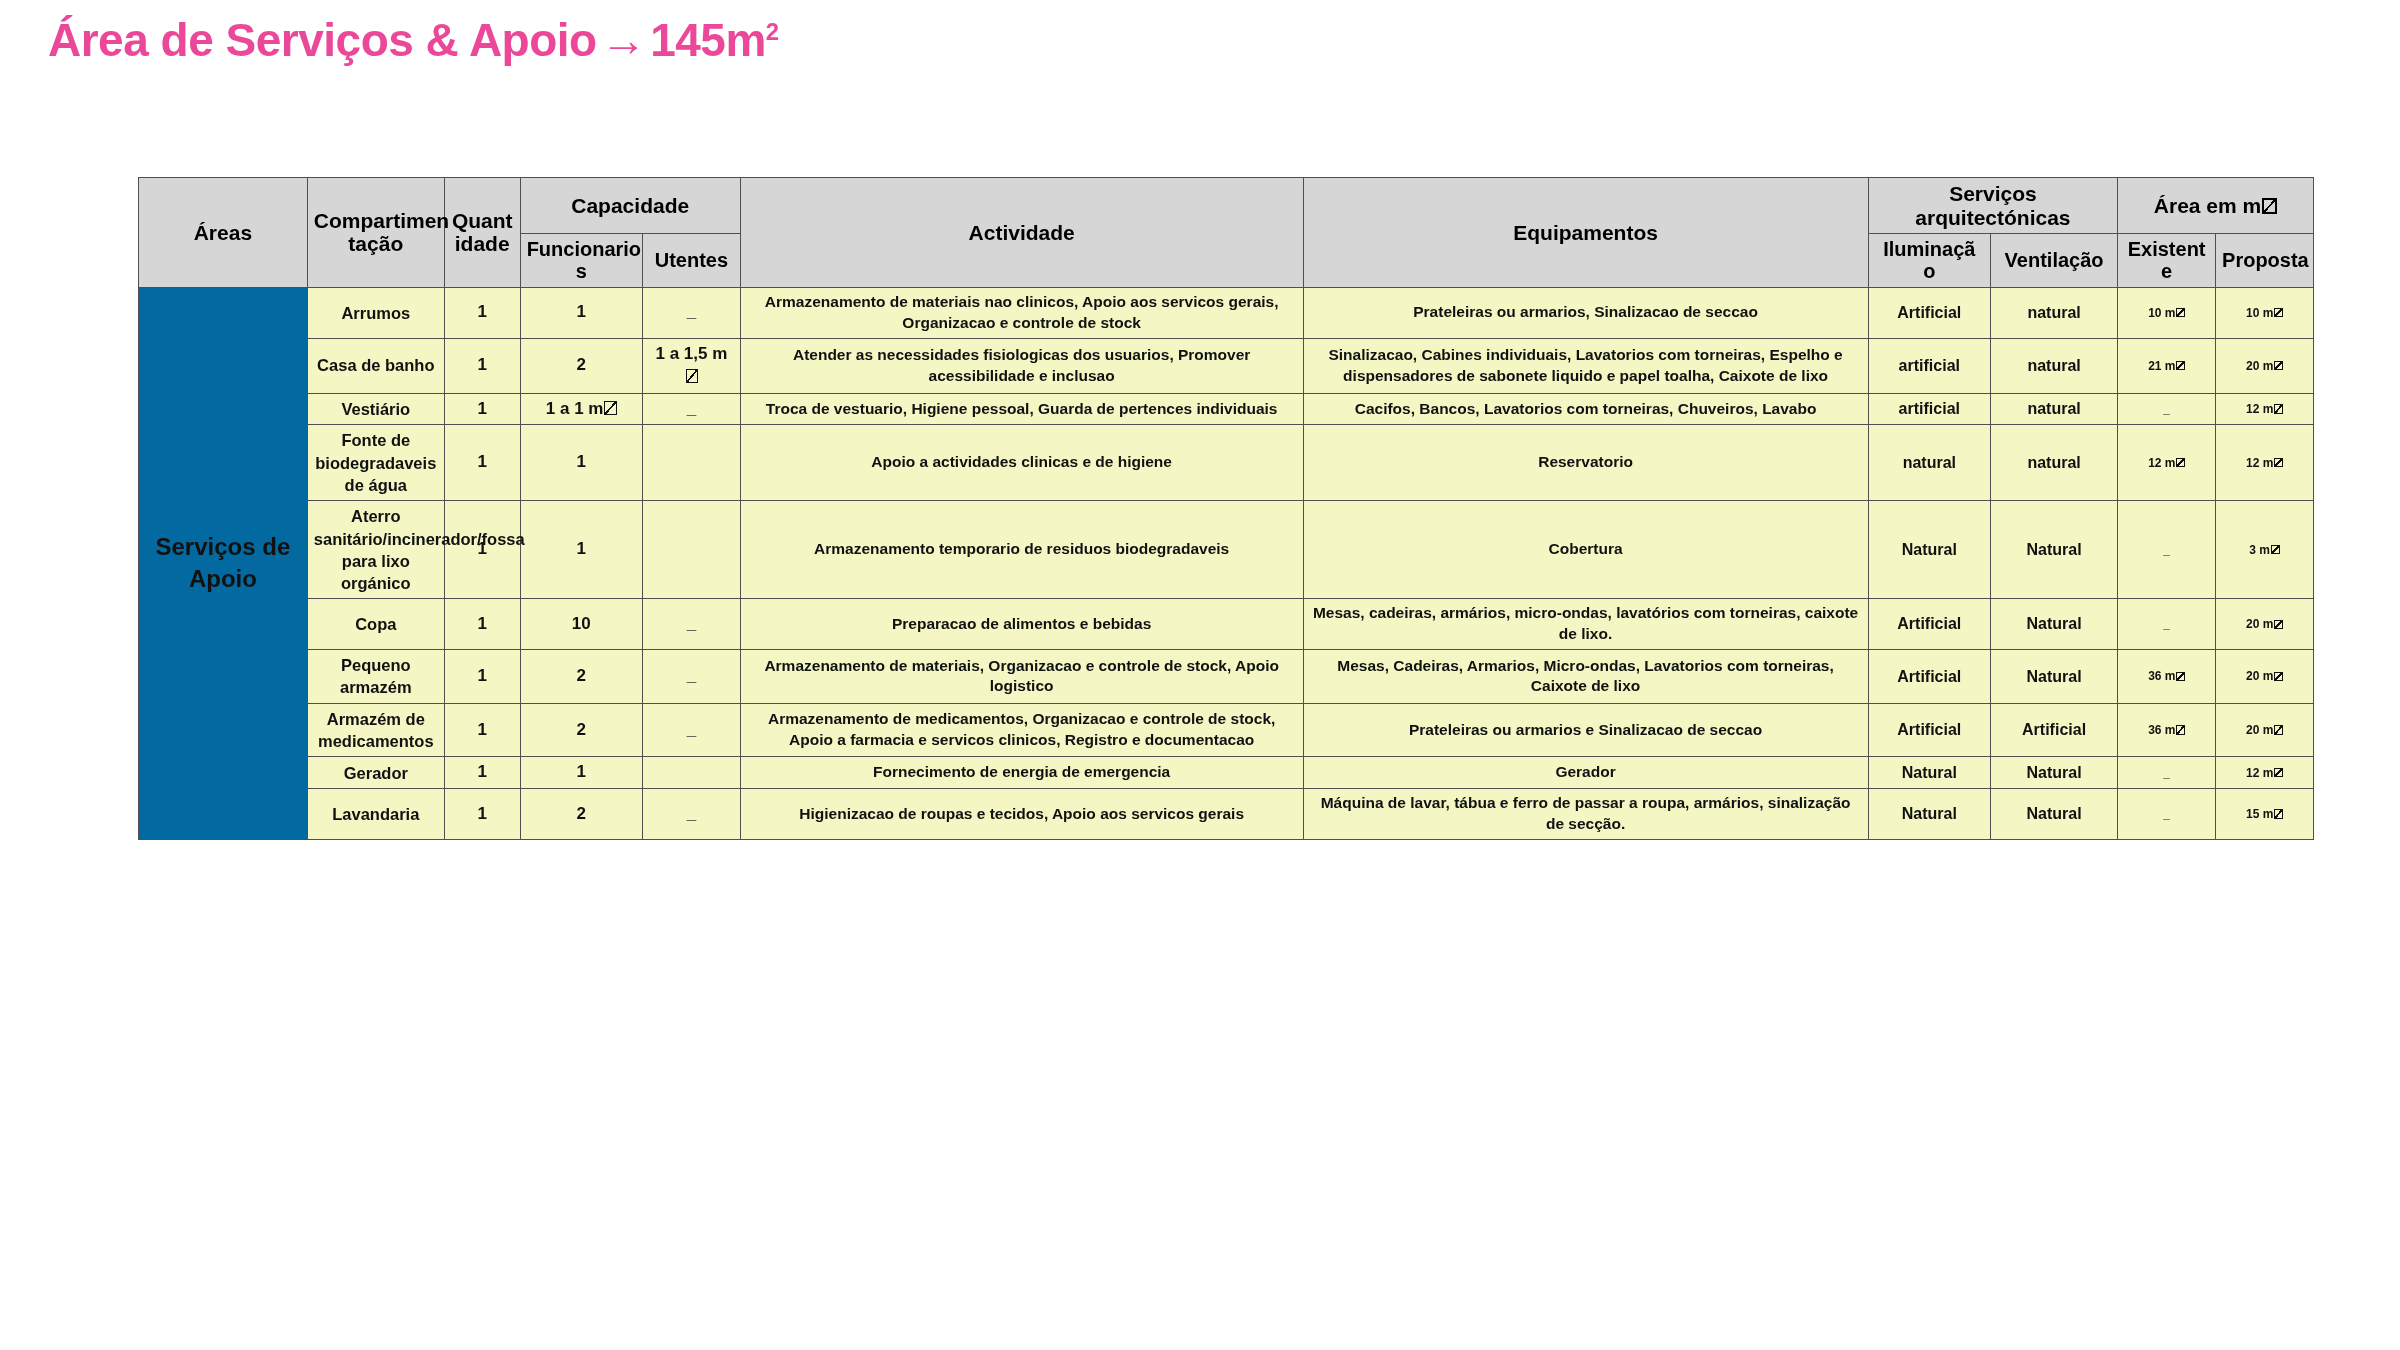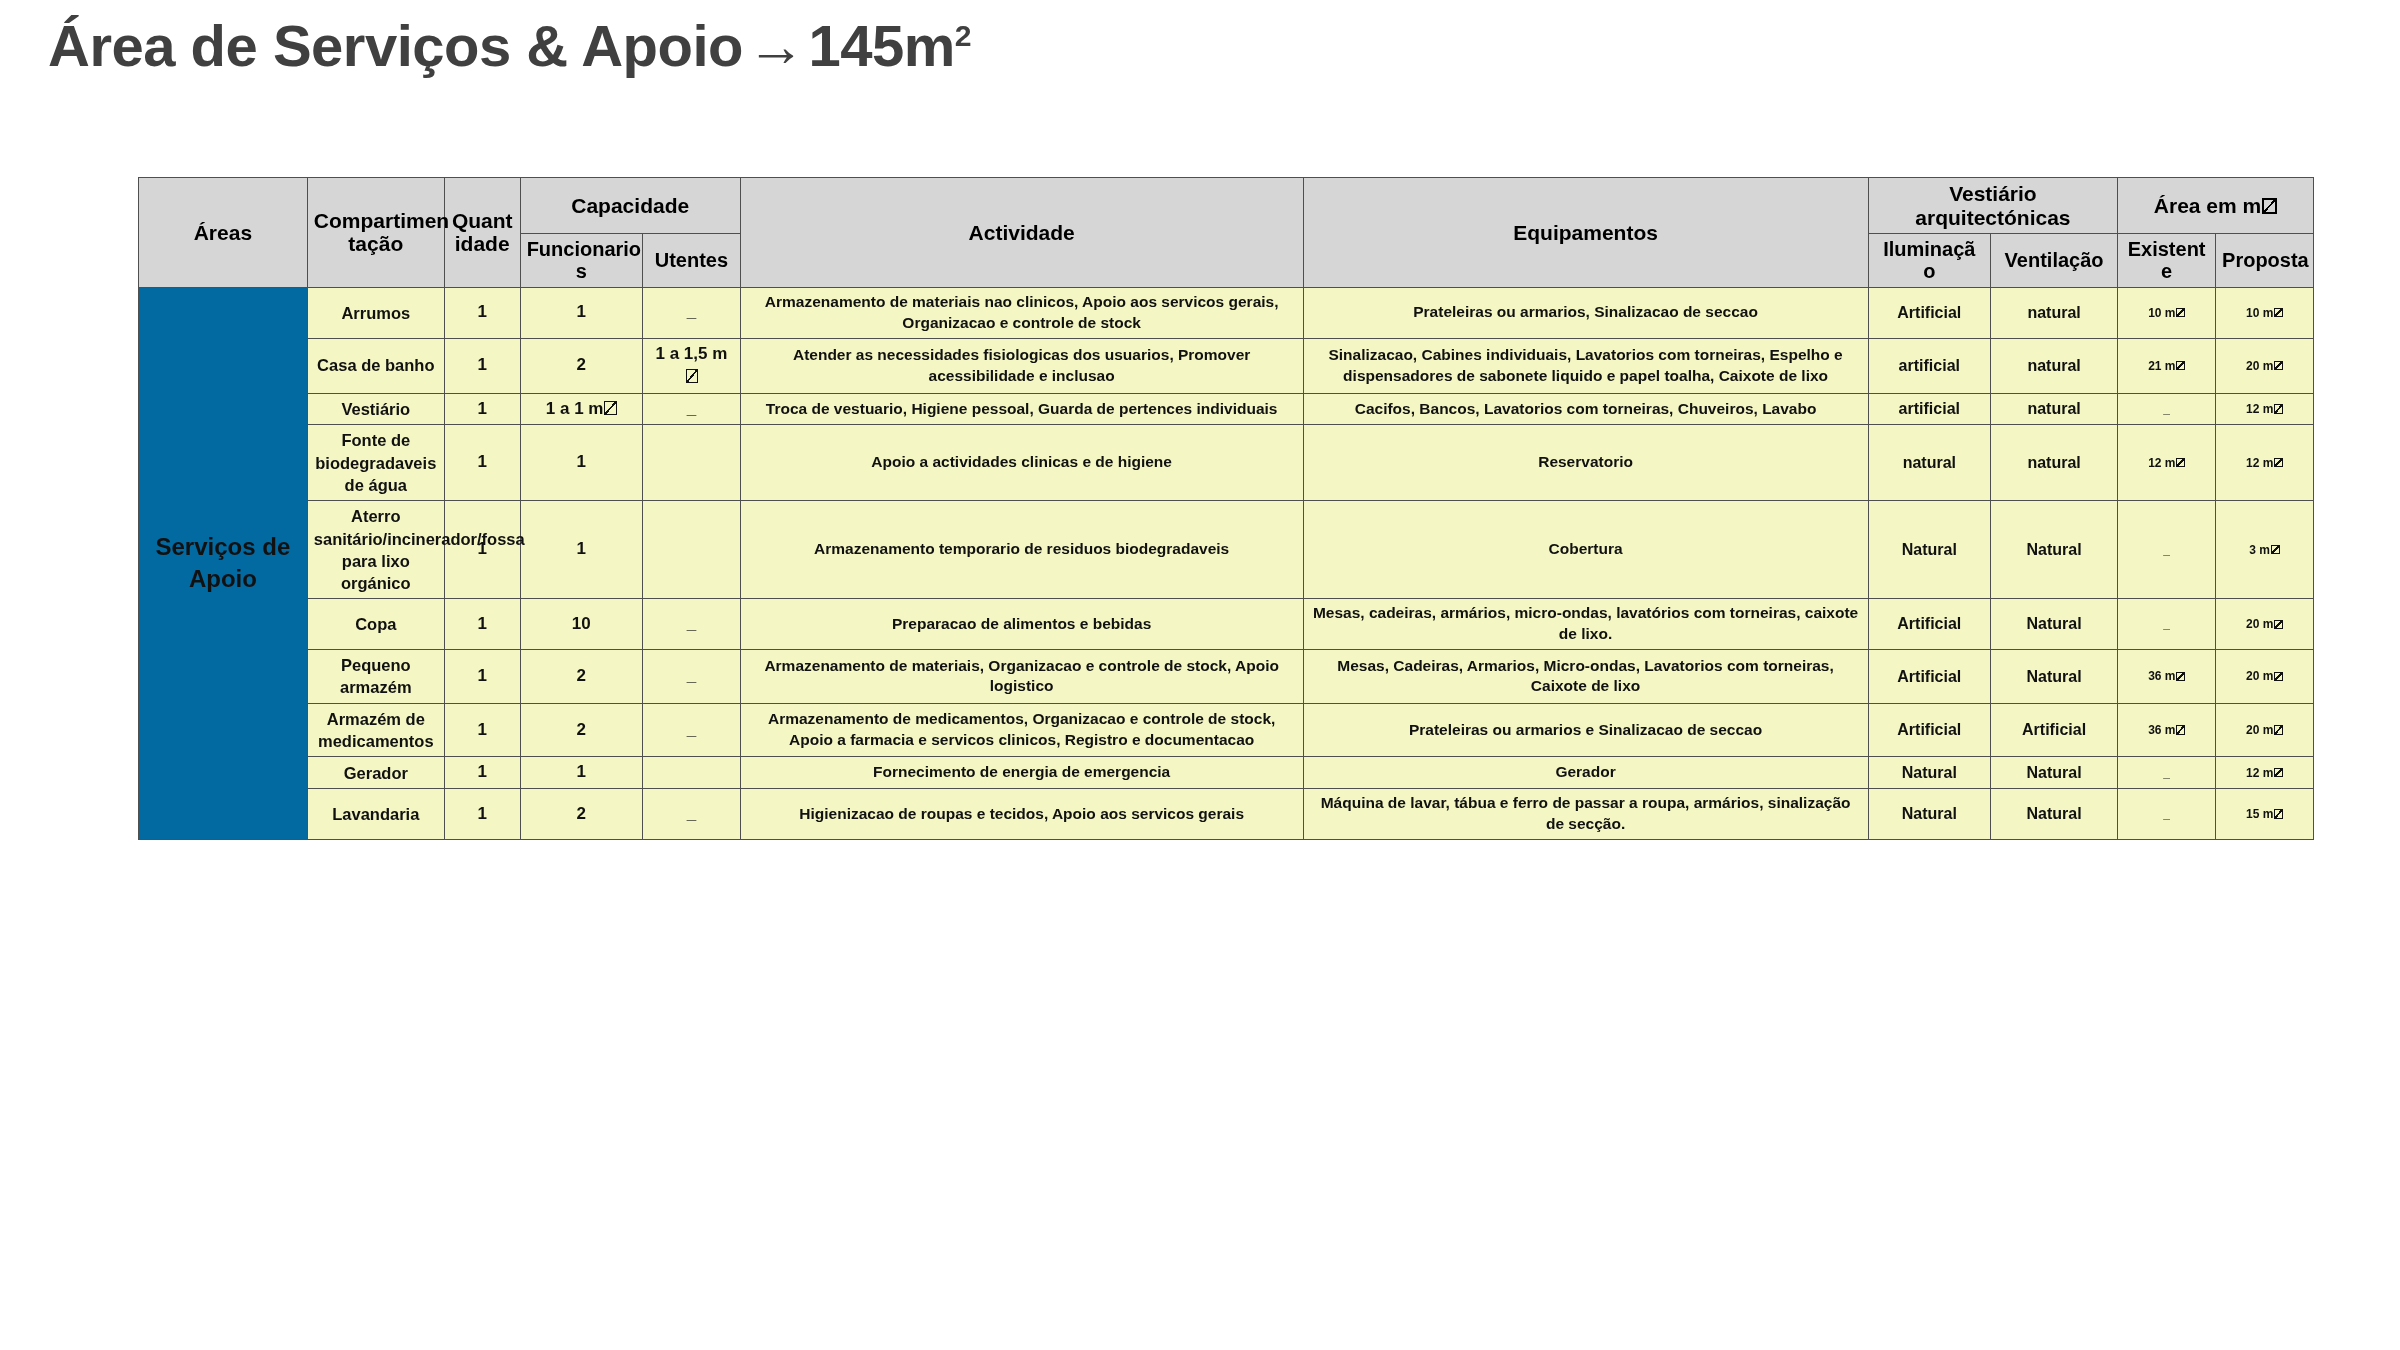--- a/index.html
+++ b/index.html
@@ -16,23 +16,23 @@
     background: #ffffff;
   }
 
   
   .title-wrap {
     position: absolute;
     left: 48px;
     top: 16px;
   }
   .title-main {
-    font-size: 58px;
-    font-weight: 700;
-    color: #404040;
+    font-size: 46px;
+    font-weight: 700;
+    color: #ec4899;
     letter-spacing: -0.5px;
     line-height: 1.05;
     white-space: nowrap;
   }
   .title-main .sup {
     font-size: 0.52em;
     vertical-align: super;
     line-height: 0;
   }
   .title-main .arrow {
@@ -154,21 +154,21 @@
         <col style="width:80px">
       </colgroup>
       <thead>
         <tr>
           <th rowspan="2" class="big">Áreas</th>
           <th rowspan="2" class="big">Compartimen tação</th>
           <th rowspan="2" class="big">Quant idade</th>
           <th colspan="2" class="big">Capacidade</th>
           <th rowspan="2" class="big">Actividade</th>
           <th rowspan="2" class="big">Equipamentos</th>
-          <th colspan="2" class="big">Vestiário arquitectónicas</th>
+          <th colspan="2" class="big">Serviços arquitectónicas</th>
           <th colspan="2" class="big"><span>Área em m</span><span class="tofu"></span></th>
         </tr>
         <tr>
           <th>Funcionario s</th>
           <th>Utentes</th>
           <th>Iluminaçã o</th>
           <th>Ventilação</th>
           <th>Existent e</th>
           <th>Proposta</th>
         </tr>

